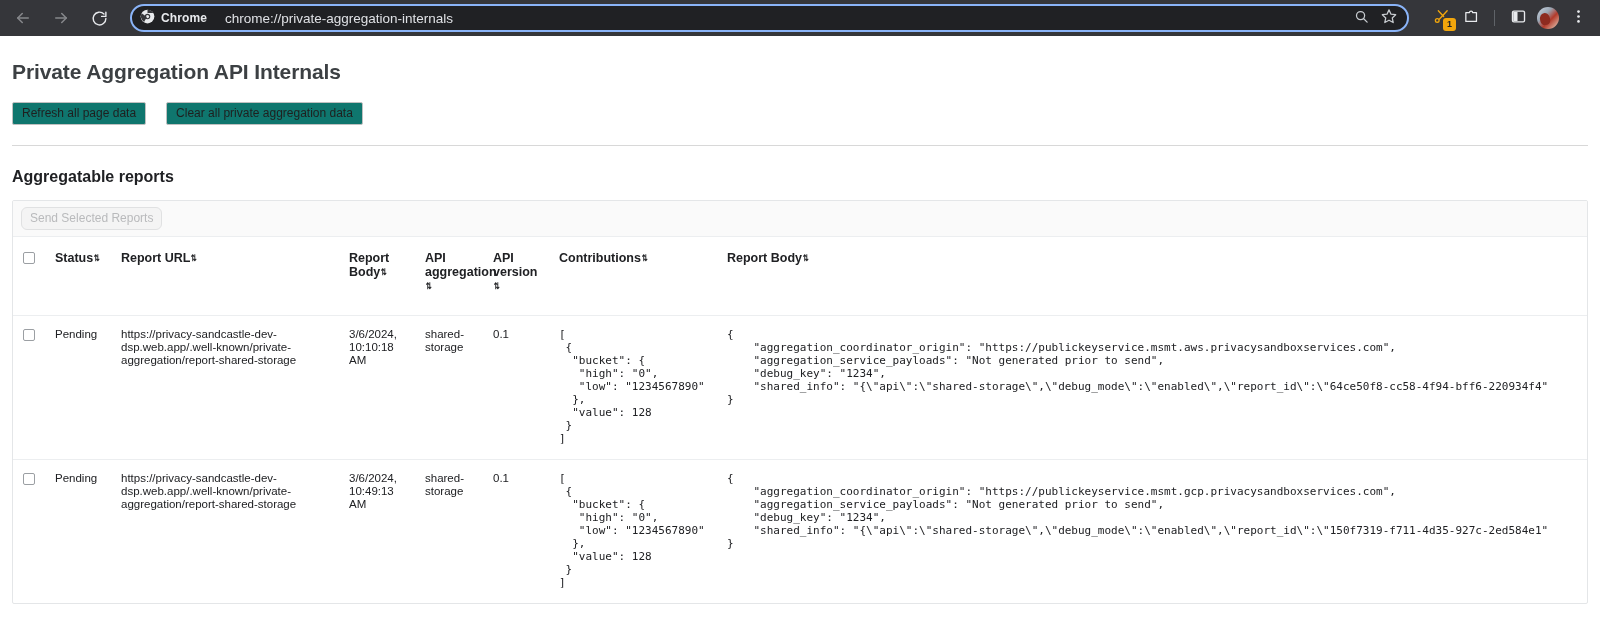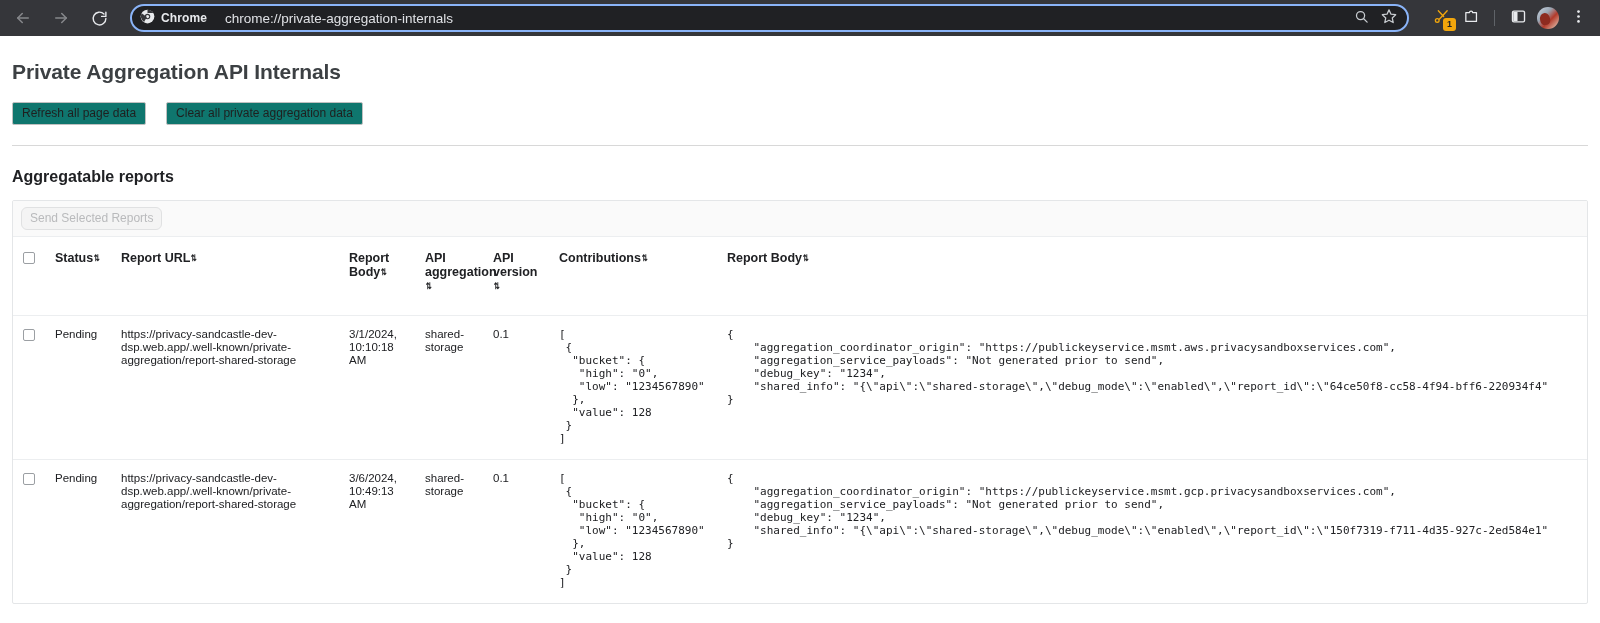--- a/index.html
+++ b/index.html
@@ -377,21 +377,21 @@
           </tr>
         </thead>
         <tbody>
 
           <tr>
             <td>
               <input type="checkbox" class="cb" style="">
             </td>
             <td>Pending</td>
             <td class="url-cell">https://privacy-sandcastle-dev-dsp.web.app/.well-known/private-aggregation/report-shared-storage</td>
-            <td class="time-cell">3/1/2024, 10:10:18 AM</td>
+            <td class="time-cell">3/6/2024, 10:10:18 AM</td>
             <td>shared-storage</td>
             <td>0.1</td>
             <td>
                 <pre class="json">[
  {
   "bucket": {
    "high": "0",
    "low": "1234567890"
   },
   "value": 128

